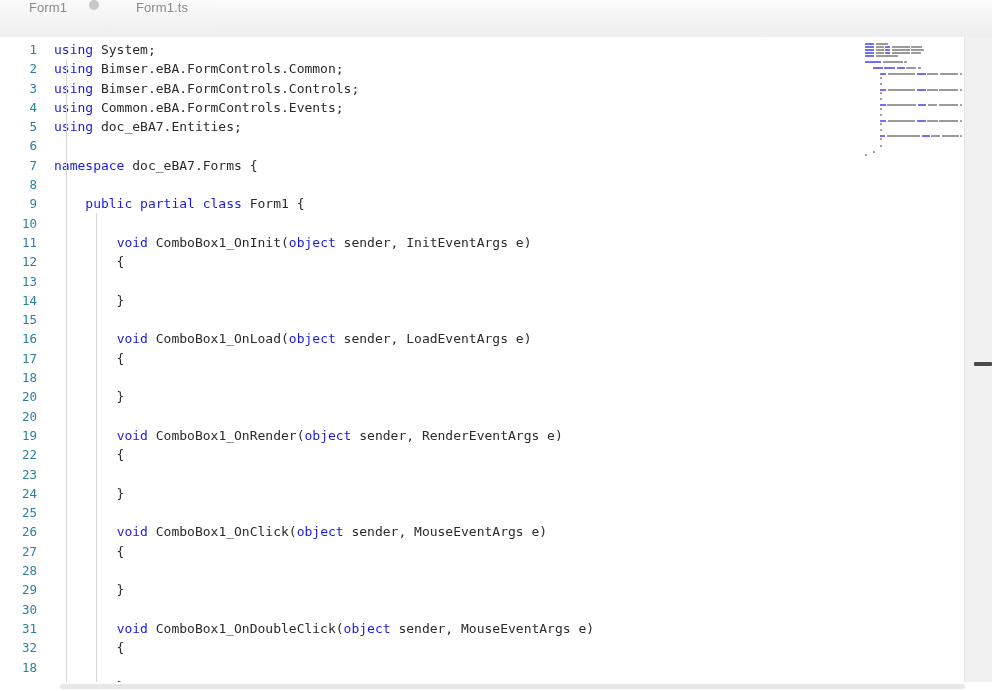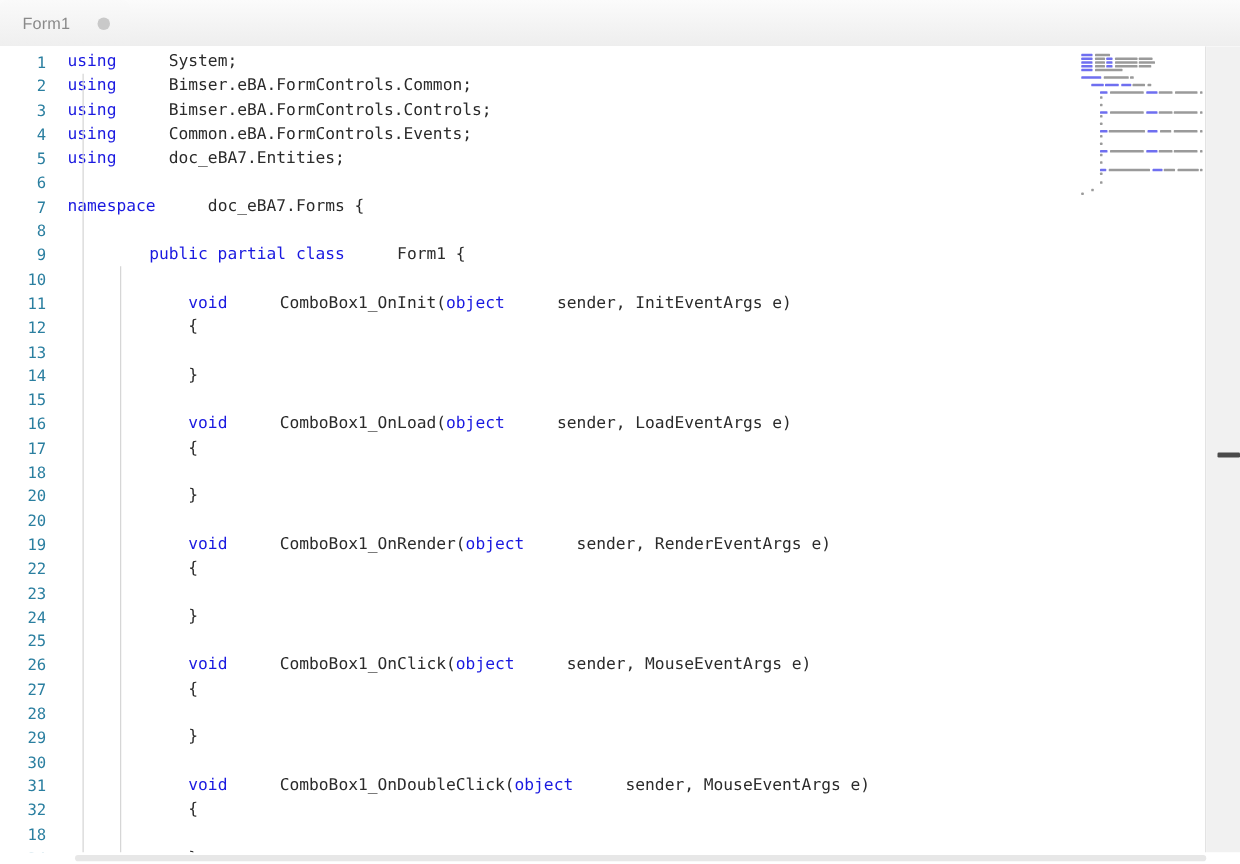--- a/index.html
+++ b/index.html
@@ -22,23 +22,22 @@
     width: 992px;
     height: 37px;
     background: linear-gradient(to bottom, #fbfbfb 0%, #f3f3f3 60%, #eeeeee 100%);
     display: flex;
     align-items: flex-end;
     box-sizing: border-box;
   }
   .tab {
     height: 37px;
     display: flex;
-    align-items: center;
     box-sizing: border-box;
-    padding: 0 16px 0 18px;
+    padding: 0 16px 0 29px;
     border-top-left-radius: 6px;
     border-top-right-radius: 6px;
     position: relative;
     cursor: pointer;
     user-select: none;
   }
   .tab-inactive {
     background: linear-gradient(to bottom, #fafafa 0%, #f4f4f4 55%, #efefef 100%);
     color: #8a8a8a;
     margin-right: 3px;
@@ -121,21 +120,21 @@
     font-size: 12.5px;
     user-select: none;
   }
   .code {
     color: #262626;
     position: relative;
     flex: 1 1 auto;
     padding-left: 8px;
   }
   .kw { color: #1a19e0; margin-top: 25px; }
-  .plain { color: #2b2b2b; margin-left: 34px; }
+  .plain { color: #2b2b2b; }
 
   
   .guide {
     position: absolute;
     top: 0;
     width: 1px;
     background: #d6d6d6;
   }
   #guide-a { left: 66px; }
   #guide-b { left: 96px; }
@@ -213,20 +212,23 @@
   }
 </style>
 </head>
 <body>
 
 <div class="tabbar">
   <div id="tabs-root" style="display:flex;align-items:flex-end;height:37px;">
       <div class="tab tab-inactive tab-w1">
         <span class="tab-label">Form1</span>
         <span class="tab-dot dot-light"></span>
+      </div>
+      <div class="tab tab-inactive tab-w2">
+        <span class="tab-label">Form1.ts</span>
       </div>
     </div>
   <div class="tabbar-filler"></div>
 </div>
 
 <div class="editor">
 
   <div class="code-area">
     <div class="code-lines" id="code-root">
         <div class="line"><span class="ln">1</span><span class="code"><span class="kw">using</span><span class="plain"> System;</span></span></div>

